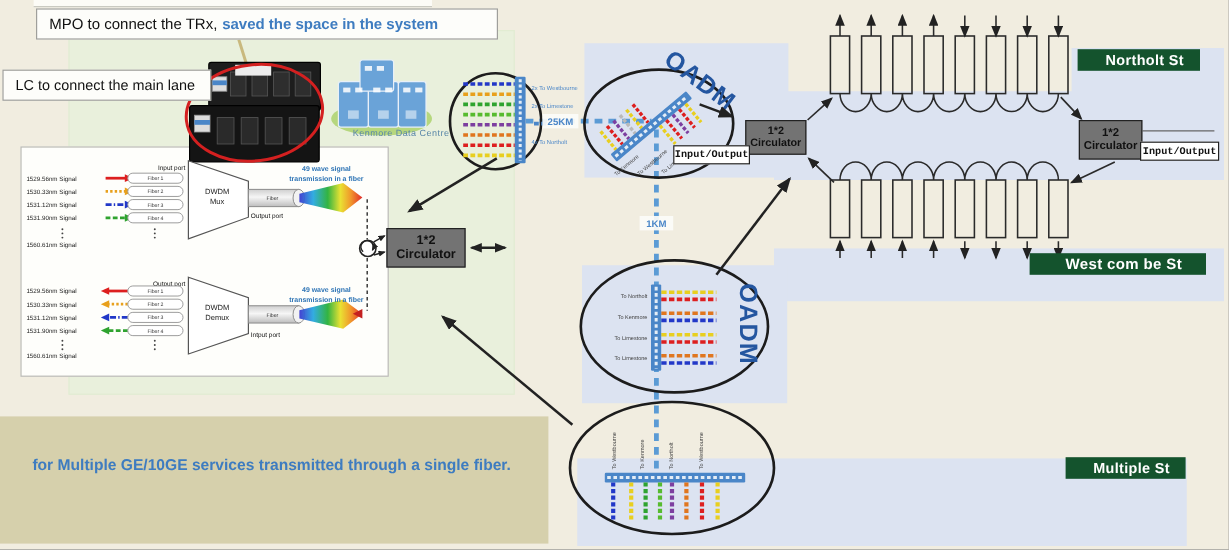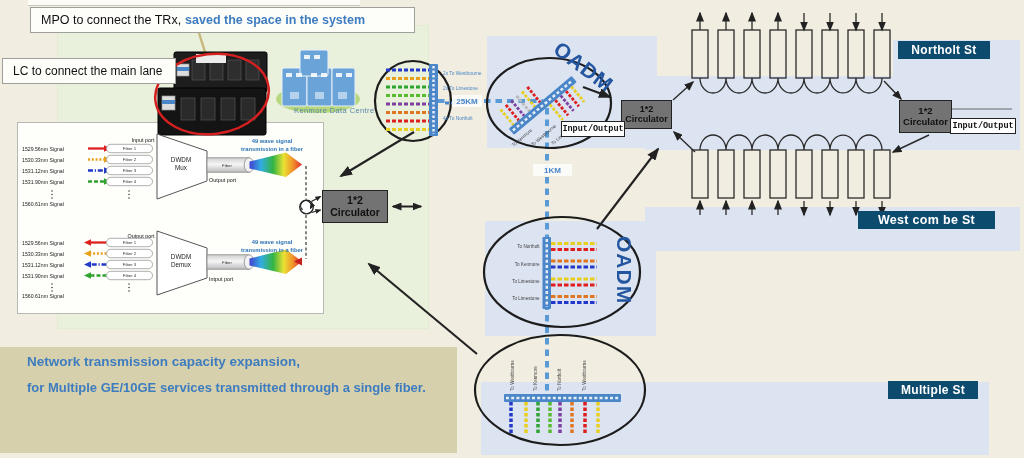--- a/index.html
+++ b/index.html
@@ -8,22 +8,22 @@
   .panel{position:absolute;}
   .p-green{background:#e9f0dc;border:1px solid #e2ecd2;}
   .p-blue{background:#dce3f1;}
   .p-white{background:#fefefb;border:1px solid #b9b9b4;}
   .p-tan{background:#d6d0ac;}
   .top-strip{position:absolute;left:28px;top:0;width:332px;height:5px;background:#fcfbf6;border-bottom:1px solid #c9c9c0;}
   svg.art{position:absolute;left:0;top:0;pointer-events:none;}
   .callout{position:absolute;background:#fdfdfa;border:1px solid #9f9f9b;display:flex;align-items:center;
            padding-left:10px;font-size:12.5px;color:#111;box-sizing:border-box;white-space:nowrap;}
   .callout .blue{color:#3e7cc0;font-weight:bold;margin-left:4px;}
-  .street{position:absolute;background:#0c4a6e;color:#fff;font-weight:bold;font-size:12px;
-          display:flex;align-items:center;justify-content:center;letter-spacing:.3px;}
+  .street{position:absolute;background:#14532d;color:#fff;font-weight:bold;font-size:12px;
+          display:flex;align-items:center;justify-content:center;letter-spacing:.3px;padding-left:10px;}
   .circ-box{position:absolute;background:#737373;border:1.4px solid #222;display:flex;flex-direction:column;
             align-items:center;justify-content:center;font-weight:bold;color:#111;line-height:1.1;box-sizing:border-box;}
   .io-box{position:absolute;background:#fff;border:1.2px solid #222;display:flex;align-items:center;justify-content:center;
           font-weight:bold;font-size:8.5px;color:#111;box-sizing:border-box;font-family:Liberation Mono, monospace;}
   .dist{position:absolute;background:rgba(252,252,248,.92);color:#4a86c8;font-weight:bold;font-size:8px;
         display:flex;align-items:center;justify-content:center;}
   .kenmore-label{position:absolute;left:266px;top:106px;width:104px;text-align:left;
                  font-weight:normal;font-size:7.5px;color:#5a87a8;letter-spacing:.4px;margin-left:28px;}
   .foot{position:absolute;left:27px;white-space:nowrap;font-weight:bold;}
   .foot.blue{color:#3e7cc0;font-size:13.5px;}
@@ -369,21 +369,21 @@
     <span>MPO to connect the TRx,</span>
     <span class="blue">saved the space in the system</span>
   </div>
   <div class="callout" style="left:2px;top:58px;width:174px;height:26px;font-size:12px">
     <span>LC to connect the main lane</span>
   </div>
 
   <div class="kenmore-label">Kenmore Data Centre</div>
 
   <div class="dist" style="left:452px;top:95px;width:30px;height:12px">25KM</div>
-  <div class="dist" style="left:533px;top:164px;width:39px;height:12px">1KM</div>
+  <div class="dist" style="left:533px;top:180px;width:28px;height:12px">1KM</div>
 
   <div class="circ-box" style="left:322px;top:190px;width:66px;height:33px;font-size:10.5px">
     <div>1*2</div>
     <div>Circulator</div>
   </div>
   <div class="circ-box" style="left:621px;top:100px;width:51px;height:29px;font-size:9px">
     <div>1*2</div>
     <div>Circulator</div>
   </div>
   <div class="circ-box" style="left:899px;top:100px;width:53px;height:33px;font-size:9.5px">
@@ -391,16 +391,15 @@
     <div>Circulator</div>
   </div>
 
   <div class="io-box" style="left:561px;top:121px;width:64px;height:16px">Input/Output</div>
   <div class="io-box" style="left:950px;top:118px;width:66px;height:16px">Input/Output</div>
 
   <div class="street" style="left:898px;top:41px;width:92px;height:18px">Northolt St</div>
   <div class="street" style="left:858px;top:211px;width:137px;height:18px;font-size:12.5px">West com be St</div>
   <div class="street" style="left:888px;top:381px;width:90px;height:18px">Multiple St</div>
 
-  <div class="foot blue" style="top:354px">Network transmission capacity expansion,</div>
   <div class="foot blue" style="top:380px;font-size:13px">for Multiple GE/10GE services transmitted through a single fiber.</div>
 
 </div>
 
 </body></html>

